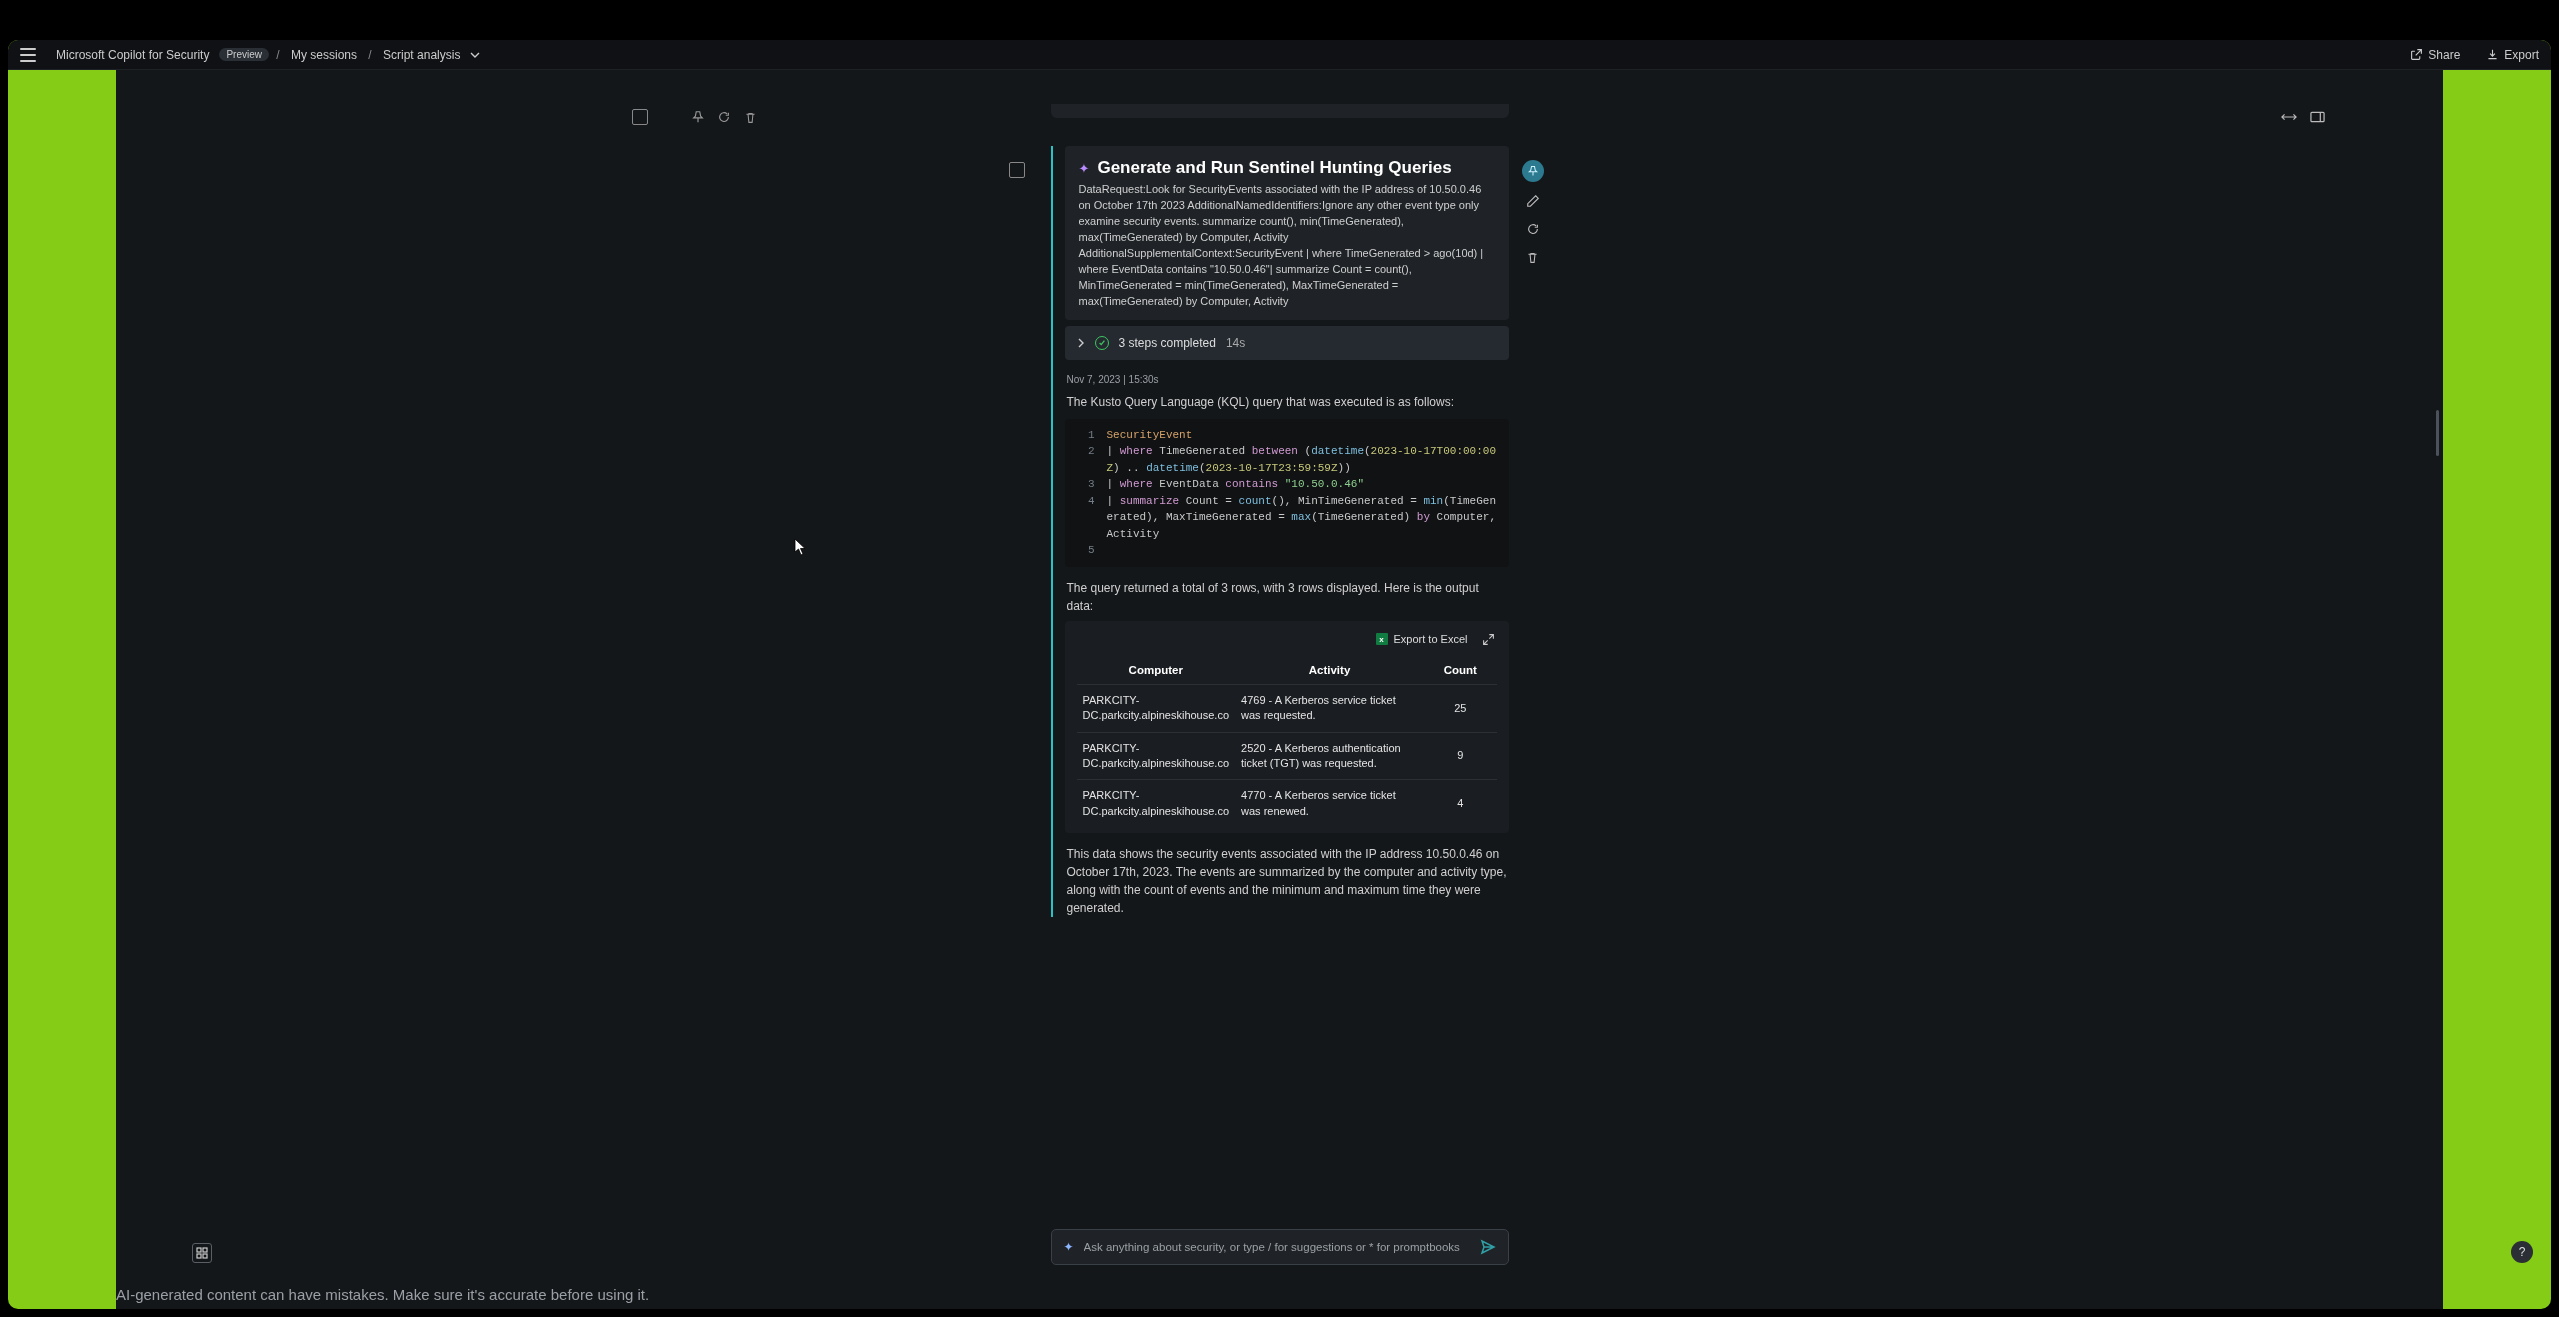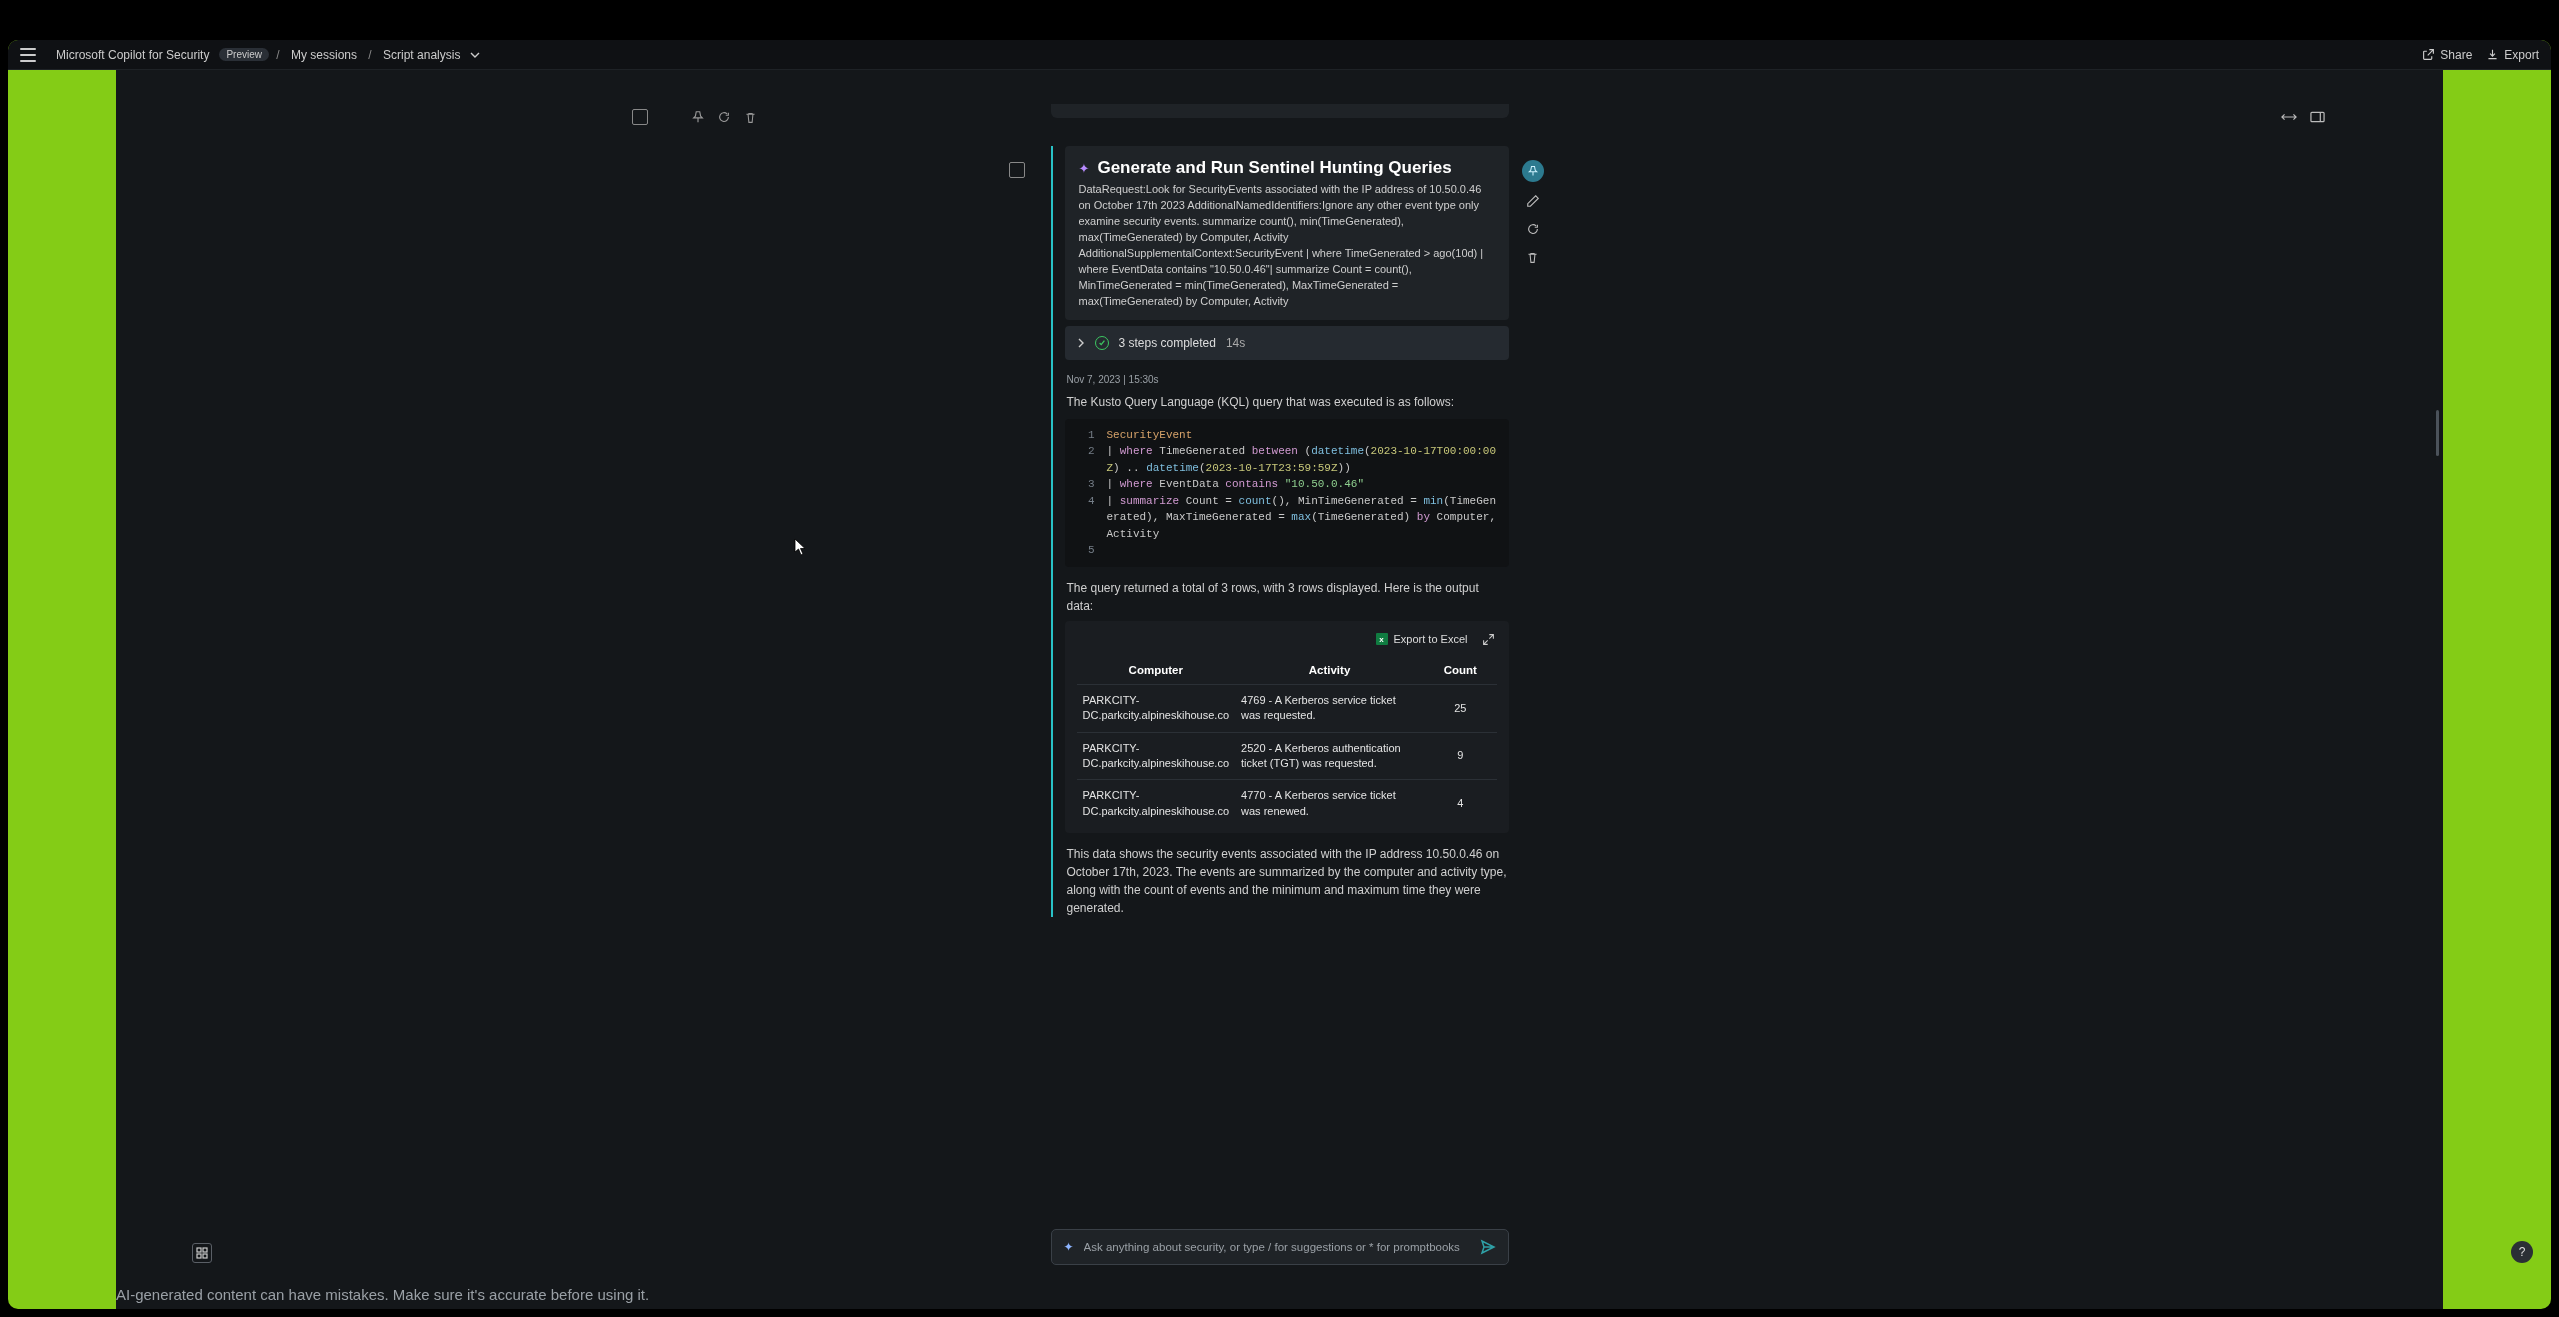--- a/index.html
+++ b/index.html
@@ -15,21 +15,21 @@
     border-bottom: 1px solid #1e2226;
   }
   .hamburger { width: 18px; height: 14px; display: flex; flex-direction: column; justify-content: space-between; margin-right: 14px; cursor: pointer; }
   .hamburger span { display: block; height: 2px; background: #ccc; border-radius: 1px; width: 16px; }
   .crumb { margin: 0 4px; color: #ccc; }
   .crumb.sep { color: #888; }
   .chip {
     display: inline-block; padding: 1px 7px; border-radius: 8px; background: #2a2f36; color: #ccc; font-size: 10px; margin-left: 6px;
   }
   .chev-down { margin-left: 6px; }
-  .top-right { margin-left: auto; display: flex; gap: 14px; align-items: center; }
+  .top-right { margin-left: auto; display: flex; gap: 26px; align-items: center; }
   .tr-item { display: flex; align-items: center; gap: 5px; cursor: pointer; color: #ccc; }
 
   
   .toolrow {
     position: absolute; top: 30px; left: 108px; right: 108px; height: 34px;
     display: flex; align-items: center; padding: 0 10px; font-size: 12px; color: #999;
     background: #14171a;
   }
   .toolrow .left-tools { display: flex; gap: 10px; align-items: center; margin-left: 398px; }
   .toolrow .right-tools { margin-left: auto; display: flex; gap: 12px; align-items: center; }

